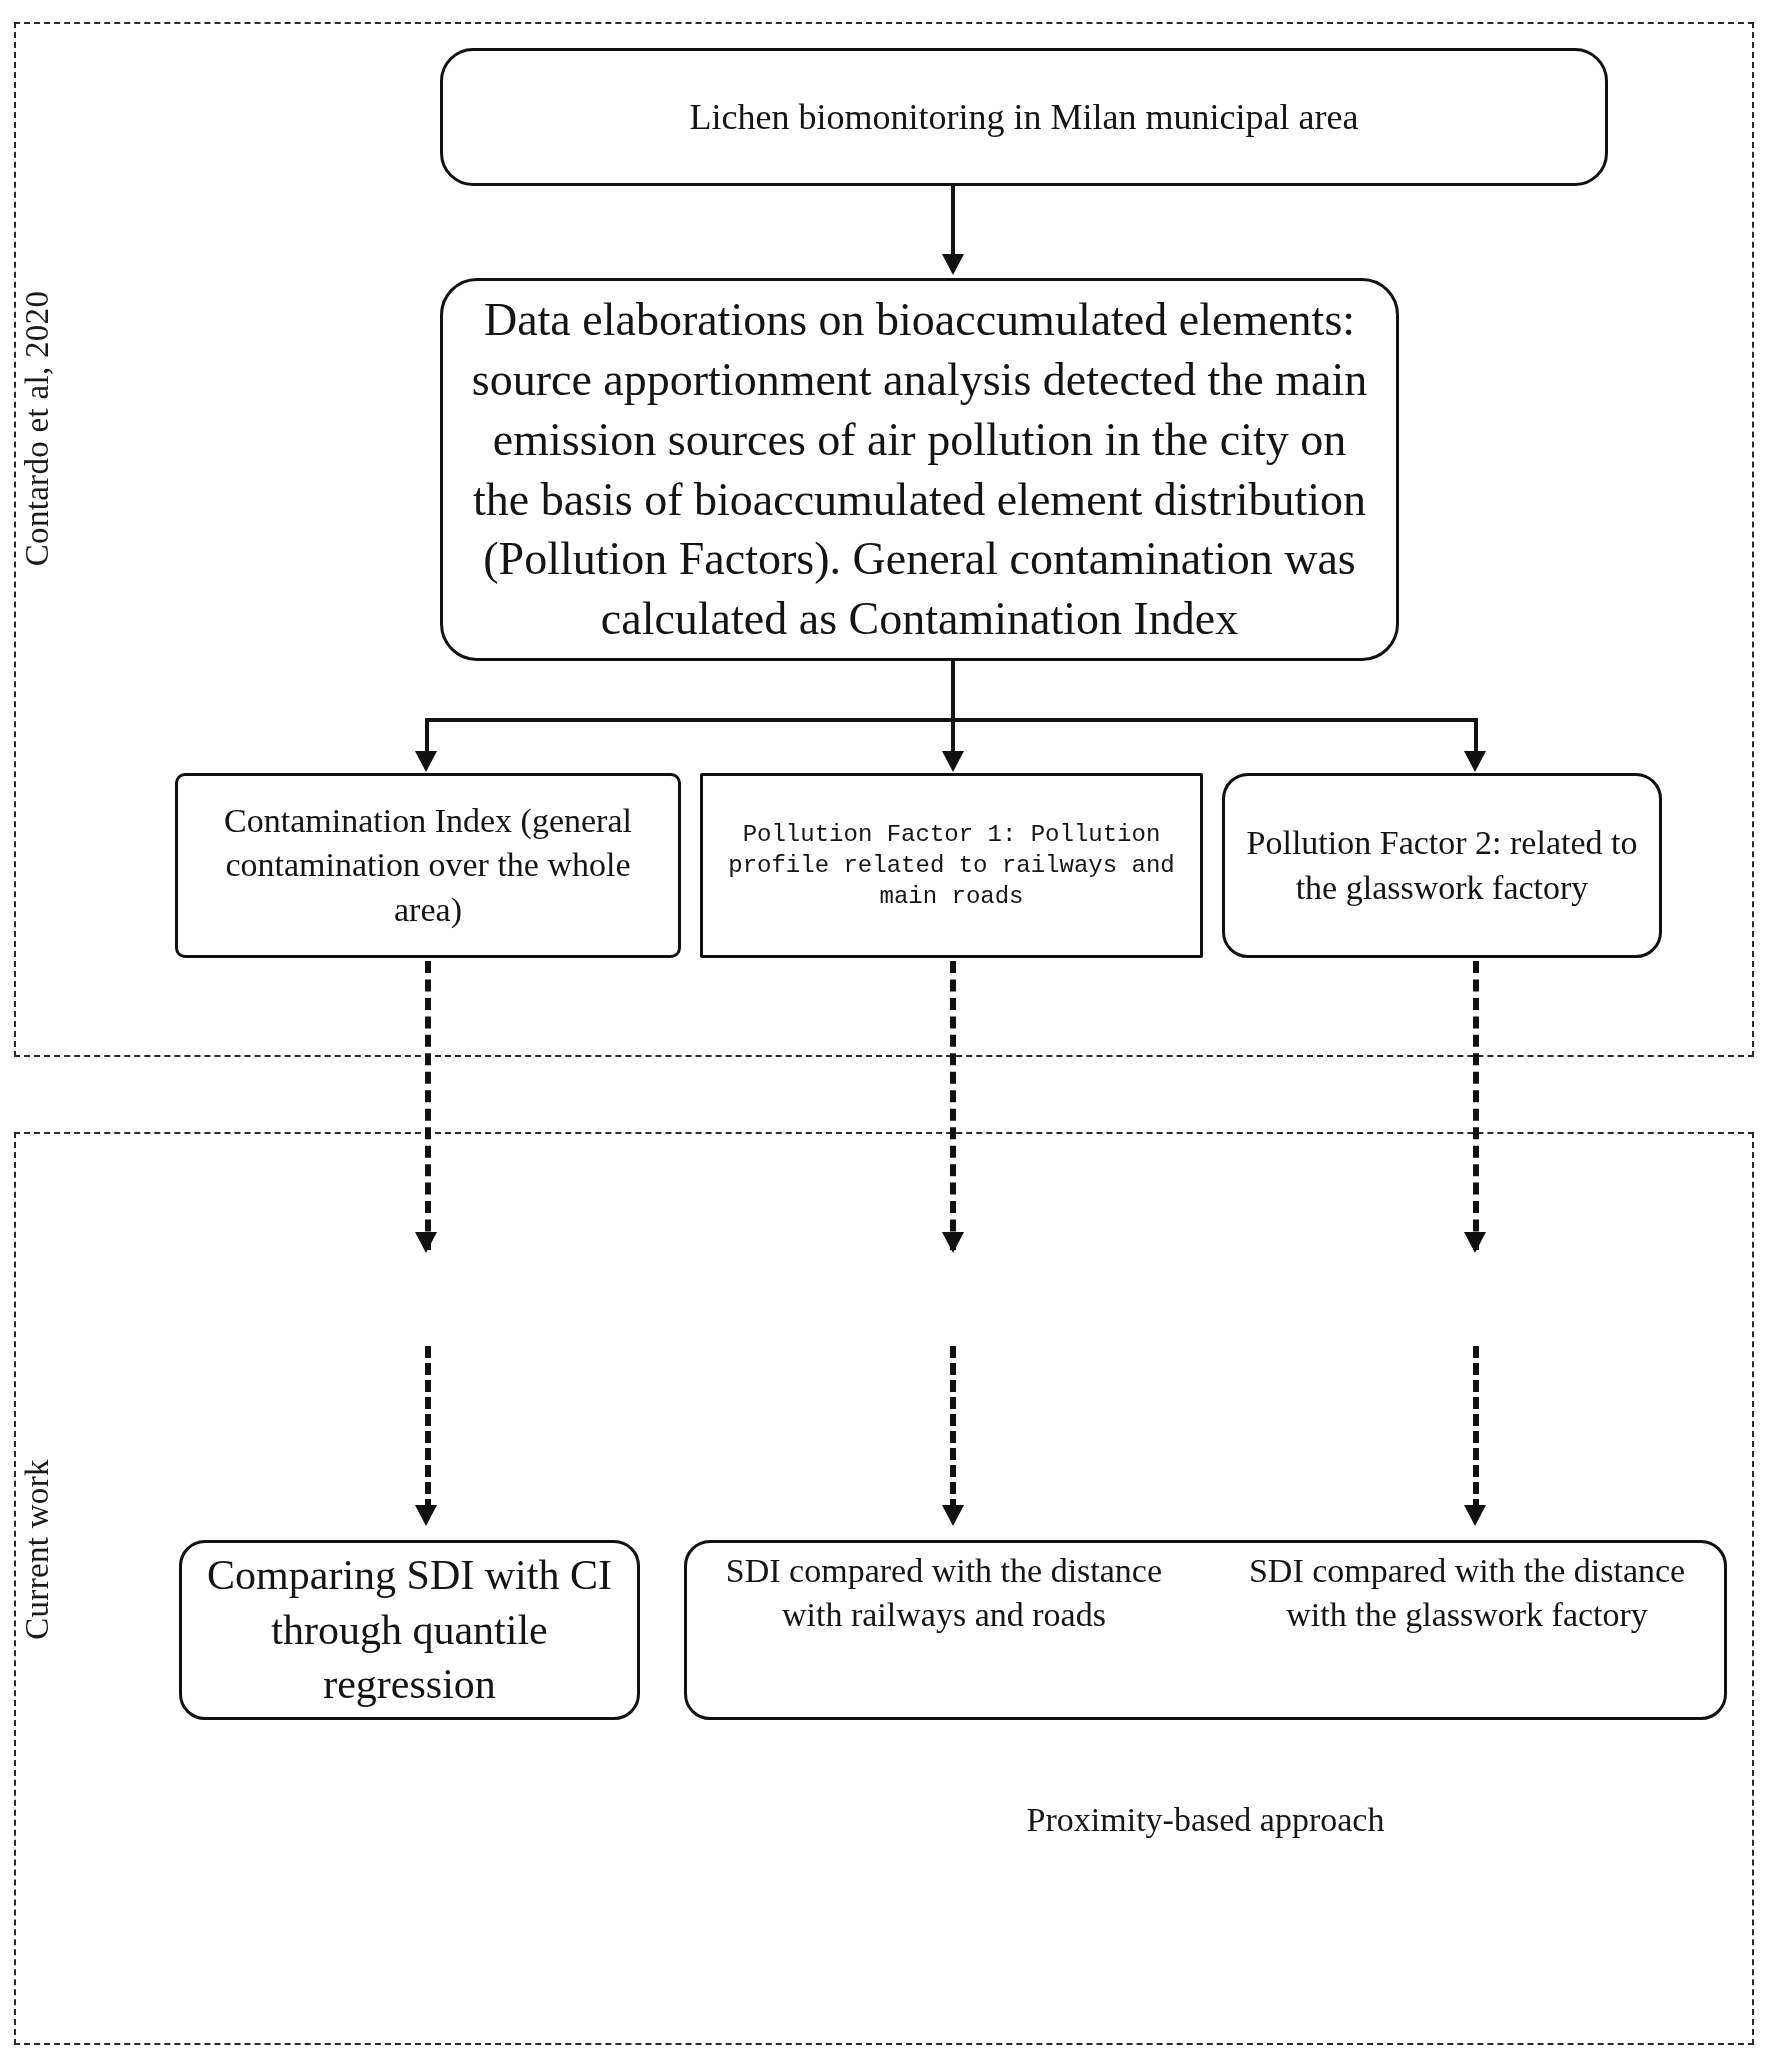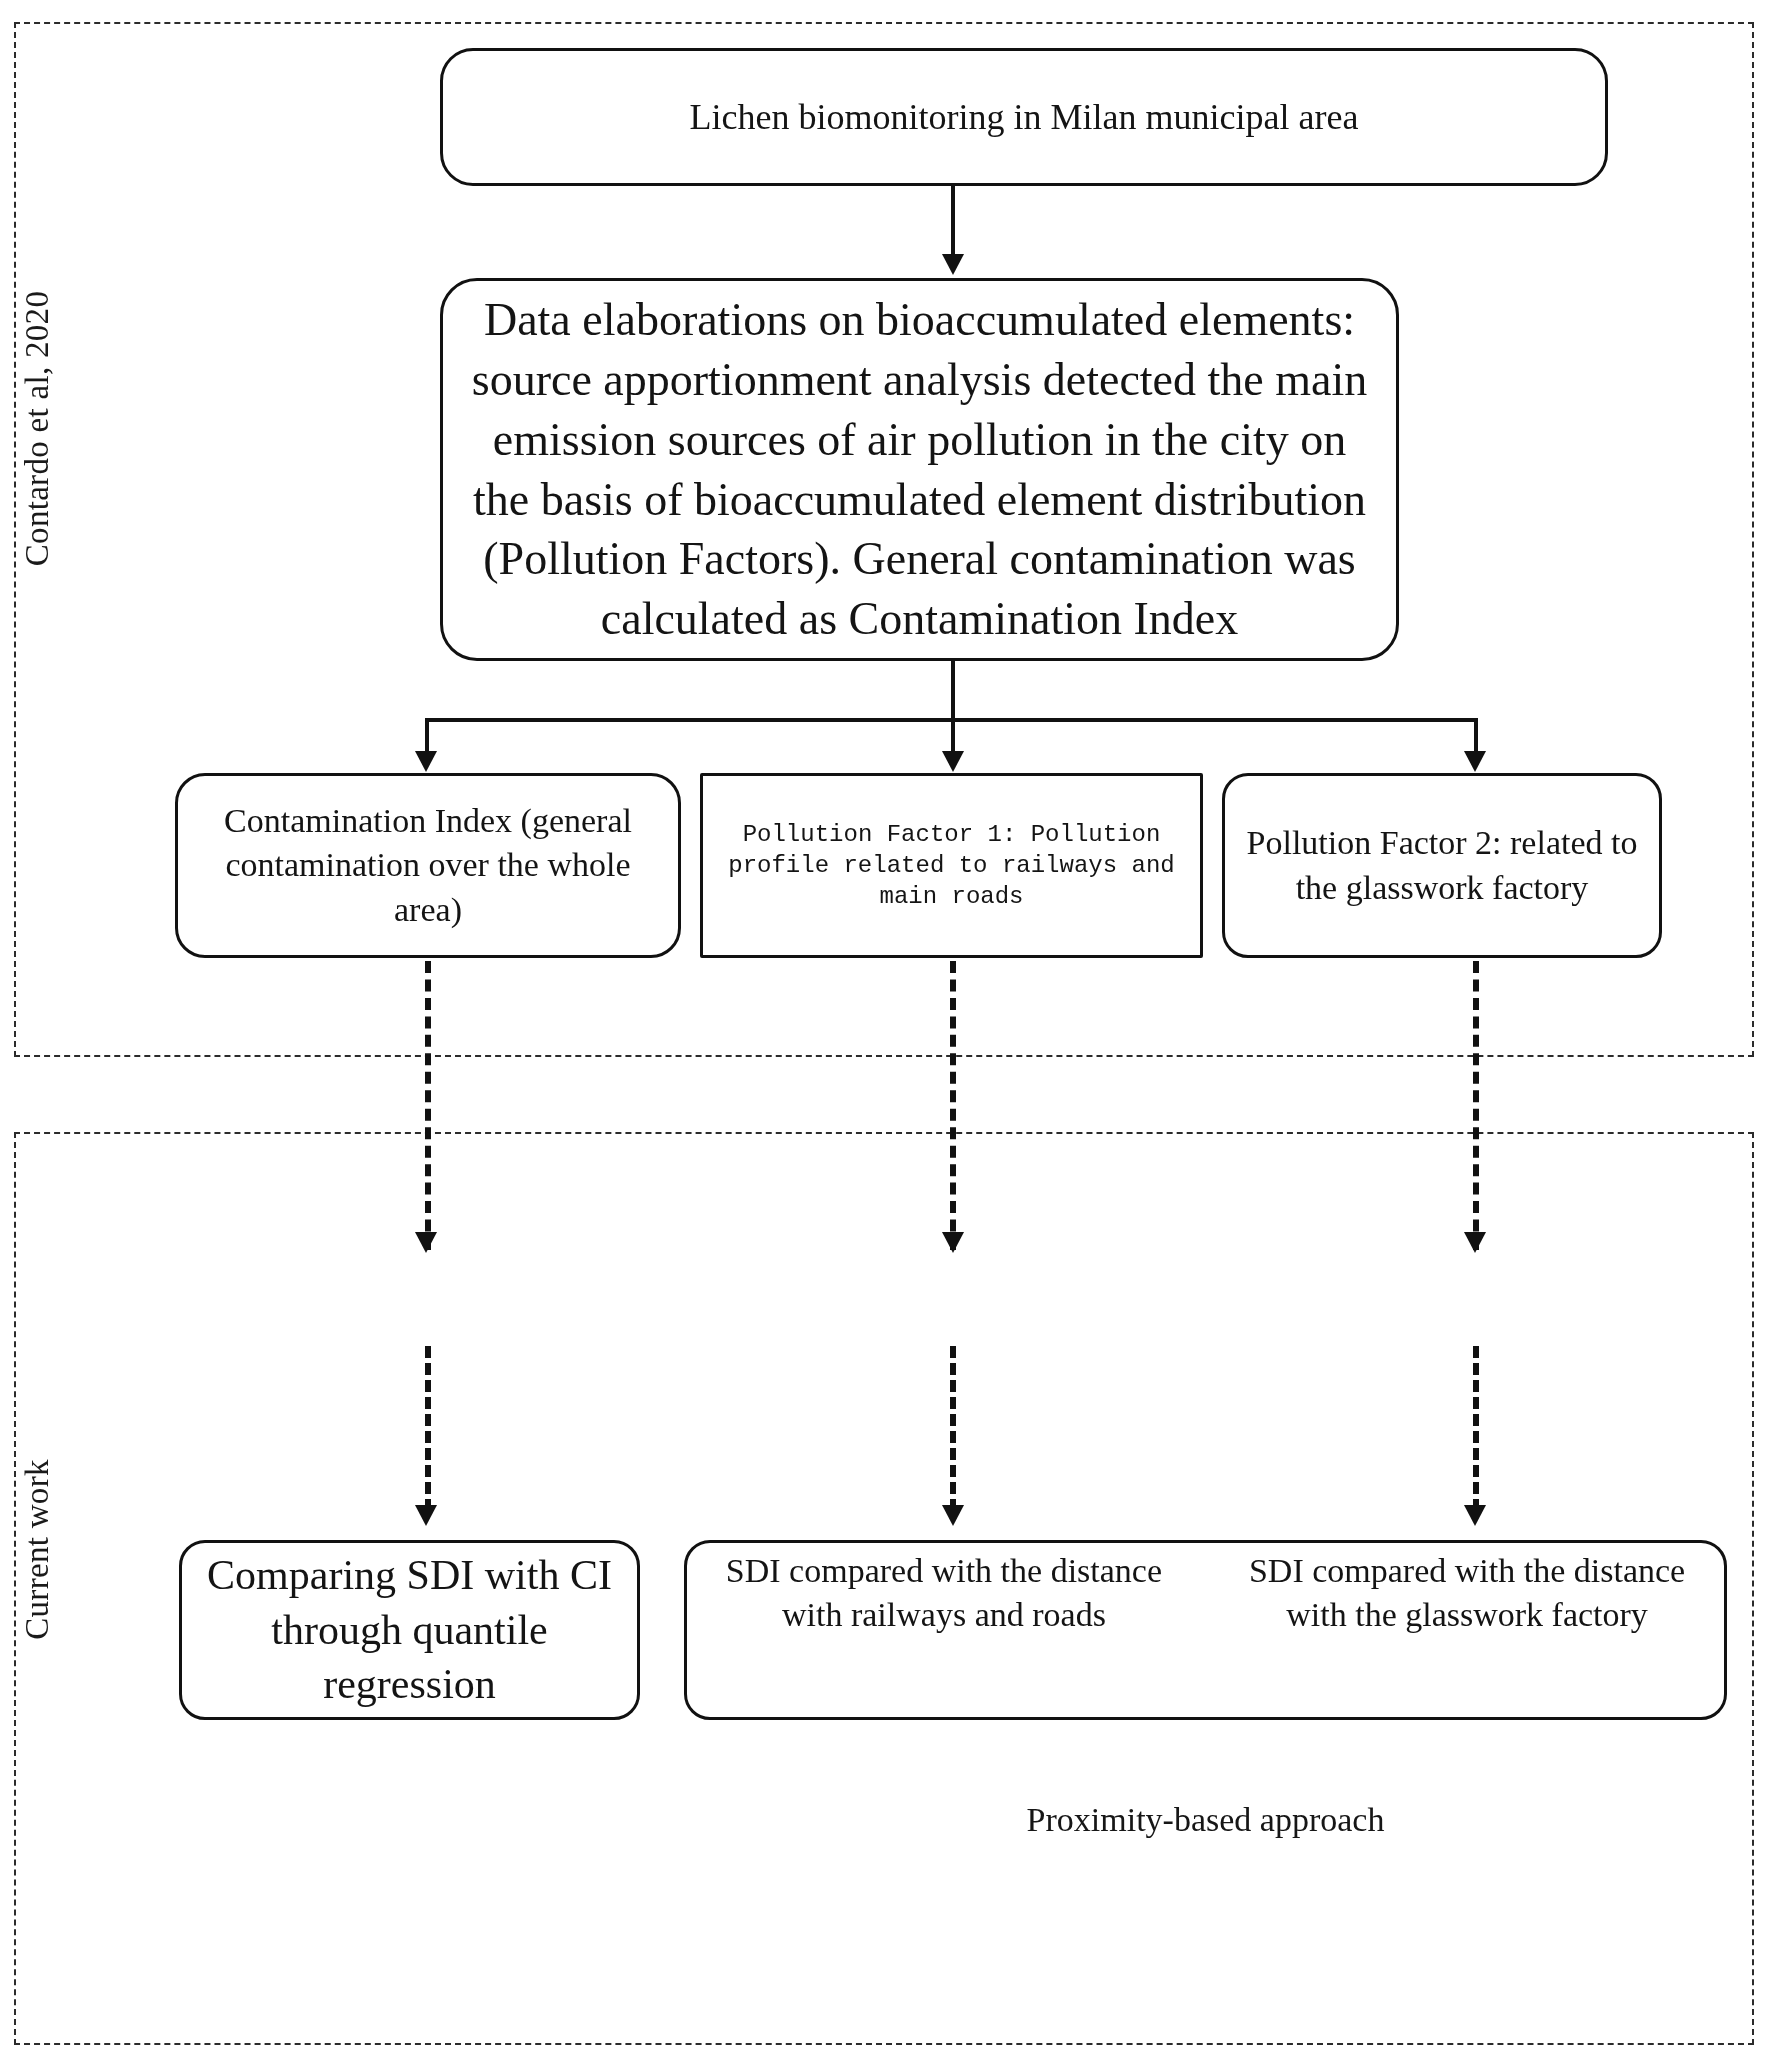--- a/index.html
+++ b/index.html
@@ -55,21 +55,21 @@
     justify-content: center;
     text-align: center;
     color: #141414;
     line-height: 1.30;
     padding: 6.2px 16px;
   }
   .node .txt { display: block; width: 100%; }
 
   #node-title          { left: 440px;  top: 48px;   width: 1168px; height: 138px;  font-size: 36px; border-radius: 33px; }
   #node-elab           { left: 440px;  top: 278px;  width: 959px; height: 383px;  font-size: 46px; border-radius: 37px; }
-  #node-ci             { left: 175px;  top: 773px; width: 506px;  height: 185px;  font-size: 34px; border-radius: 30px; }
+  #node-ci             { left: 175px;  top: 773px; width: 506px;  height: 185px;  font-size: 34px; border-radius: 10px; }
   #node-pf1            { left: 700px; top: 773px; width: 503px;  height: 185px;  font-size: 24px; border-radius: 2px; font-family: Liberation Mono, monospace; }
   #node-pf2            { left: 1222px; top: 773px; width: 440px;  height: 185px;  font-size: 34px; border-radius: 26px; text-align: center; }
   #node-sdi            { left: 176px;  top: 1253px; width: 1551px; height: 91px;  font-size: 35px; border-radius: 21px; }
   #node-quantile       { left: 179px;  top: 1540px; width: 461px;  height: 180px;  font-size: 42px; border-radius: 26px; }
   #node-proximity      { left: 684px; top: 1540px; width: 1043px; height: 180px;  font-size: 34px; border-radius: 26px;
                          display: flex; flex-direction: row; align-items: flex-start; justify-content: space-between; padding: 6.2px 25px; }
   #node-proximity .half { width: 47%; text-align: center; line-height: 1.30; }
 
   
   .v-line {

